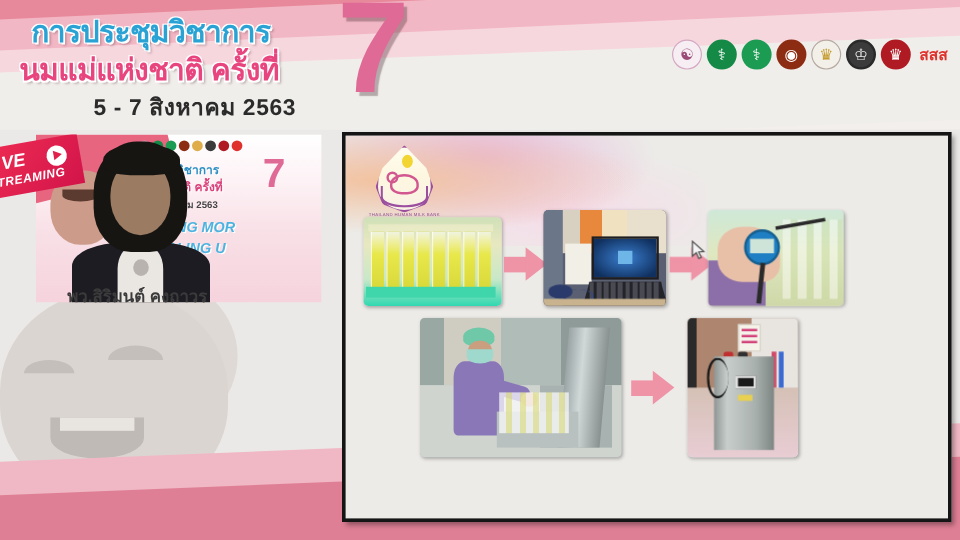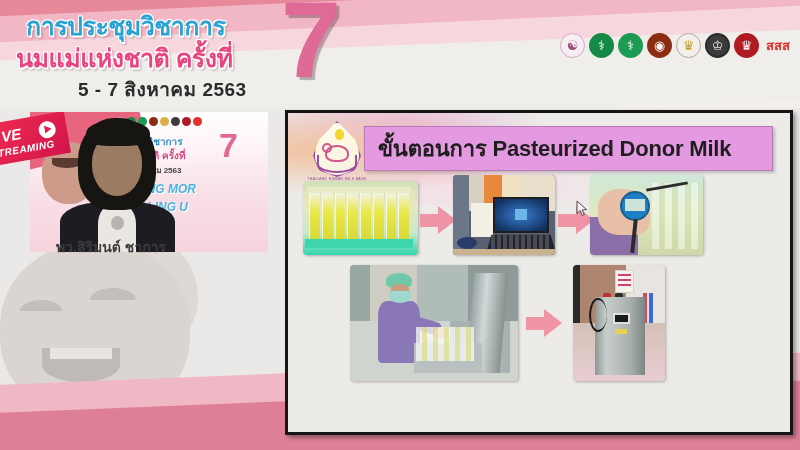--- a/index.html
+++ b/index.html
@@ -427,37 +427,34 @@
       <div class="sp-fringe"></div>
     </div>
 
     <div class="live-badge">
       <div class="live-word">VE</div>
       <div class="live-play"></div>
       <div class="live-stream">TREAMING</div>
     </div>
   </div>
 
-  <div class="speaker-name">พว.สิริมนต์  ชาการ</div>
+  <div class="speaker-name">พว.สิริมนต์  คงถาวร</div>
 
   <div id="slide">
     <div class="slide-bg-swirl"></div>
 
     <div class="milk-logo">
       <div class="milk-drop"></div>
       <div class="milk-dot"></div>
       <div class="milk-head"></div>
       <div class="milk-baby"></div>
       <div class="milk-arms"></div>
       <div class="milk-caption">THAILAND HUMAN MILK BANK</div>
     </div>
 
-    <div class="slide-title">
-      <span>ขั้นตอนการ Pasteurized Donor Milk</span>
-    </div>
 
     <div class="photo" id="p1">
       <div class="rack-top"></div>
       <div class="bottles">
         <div class="b"></div>
           <div class="b"></div>
         <div class="b"></div>
           <div class="b"></div>
         <div class="b"></div>
           <div class="b"></div>

